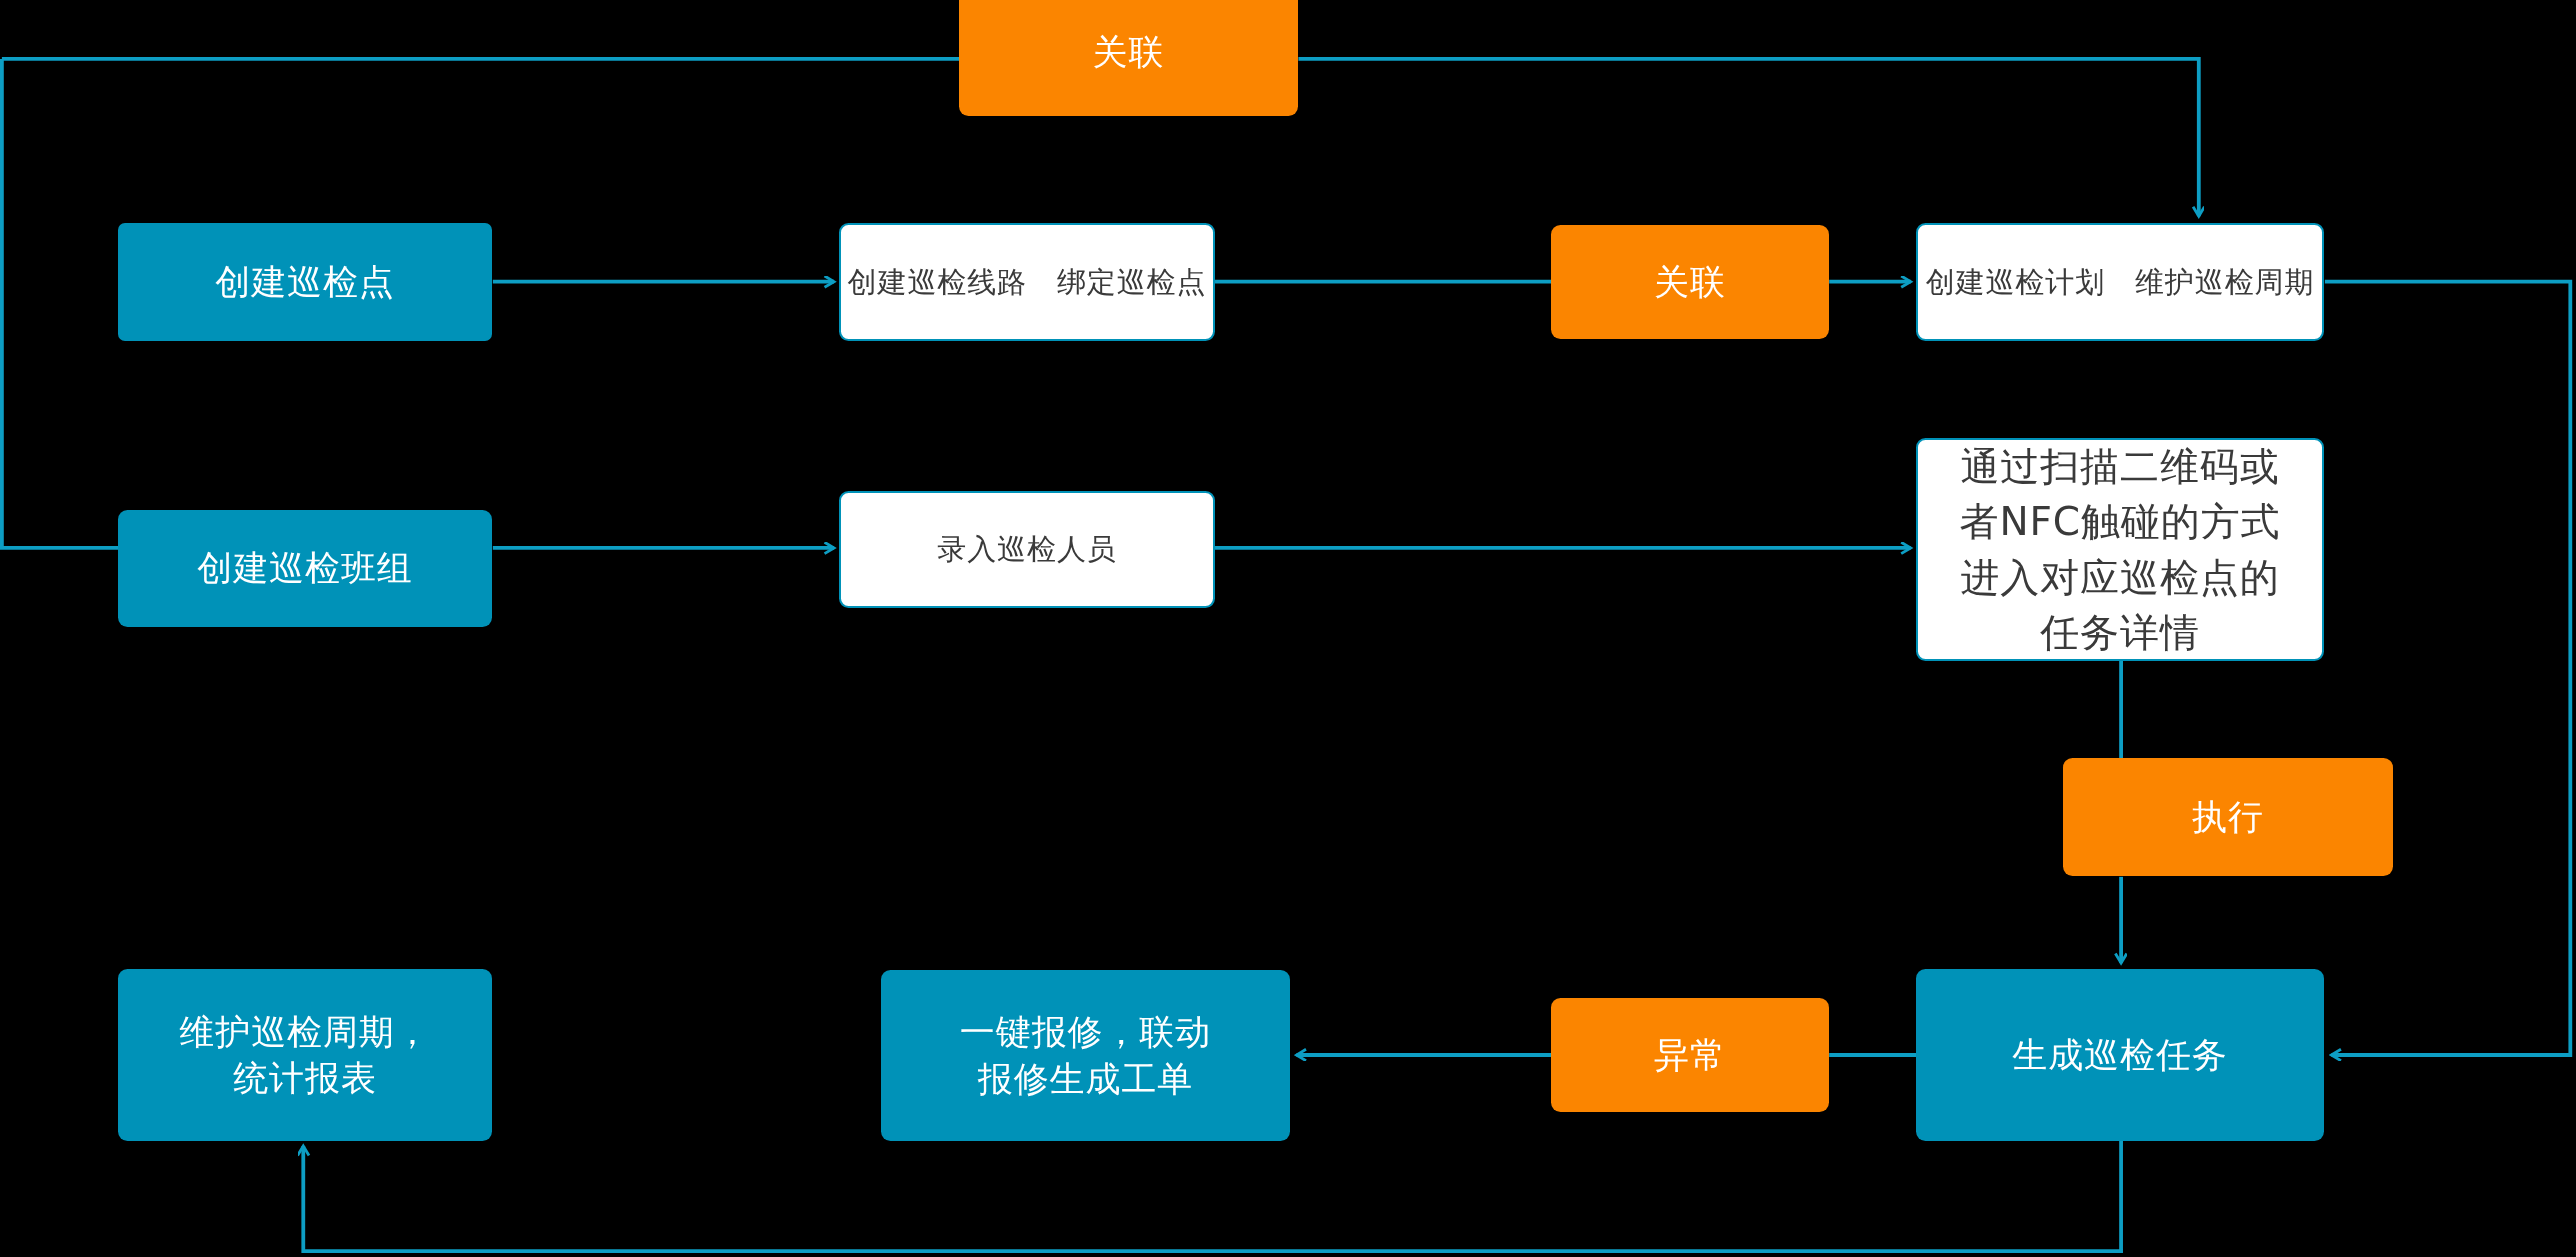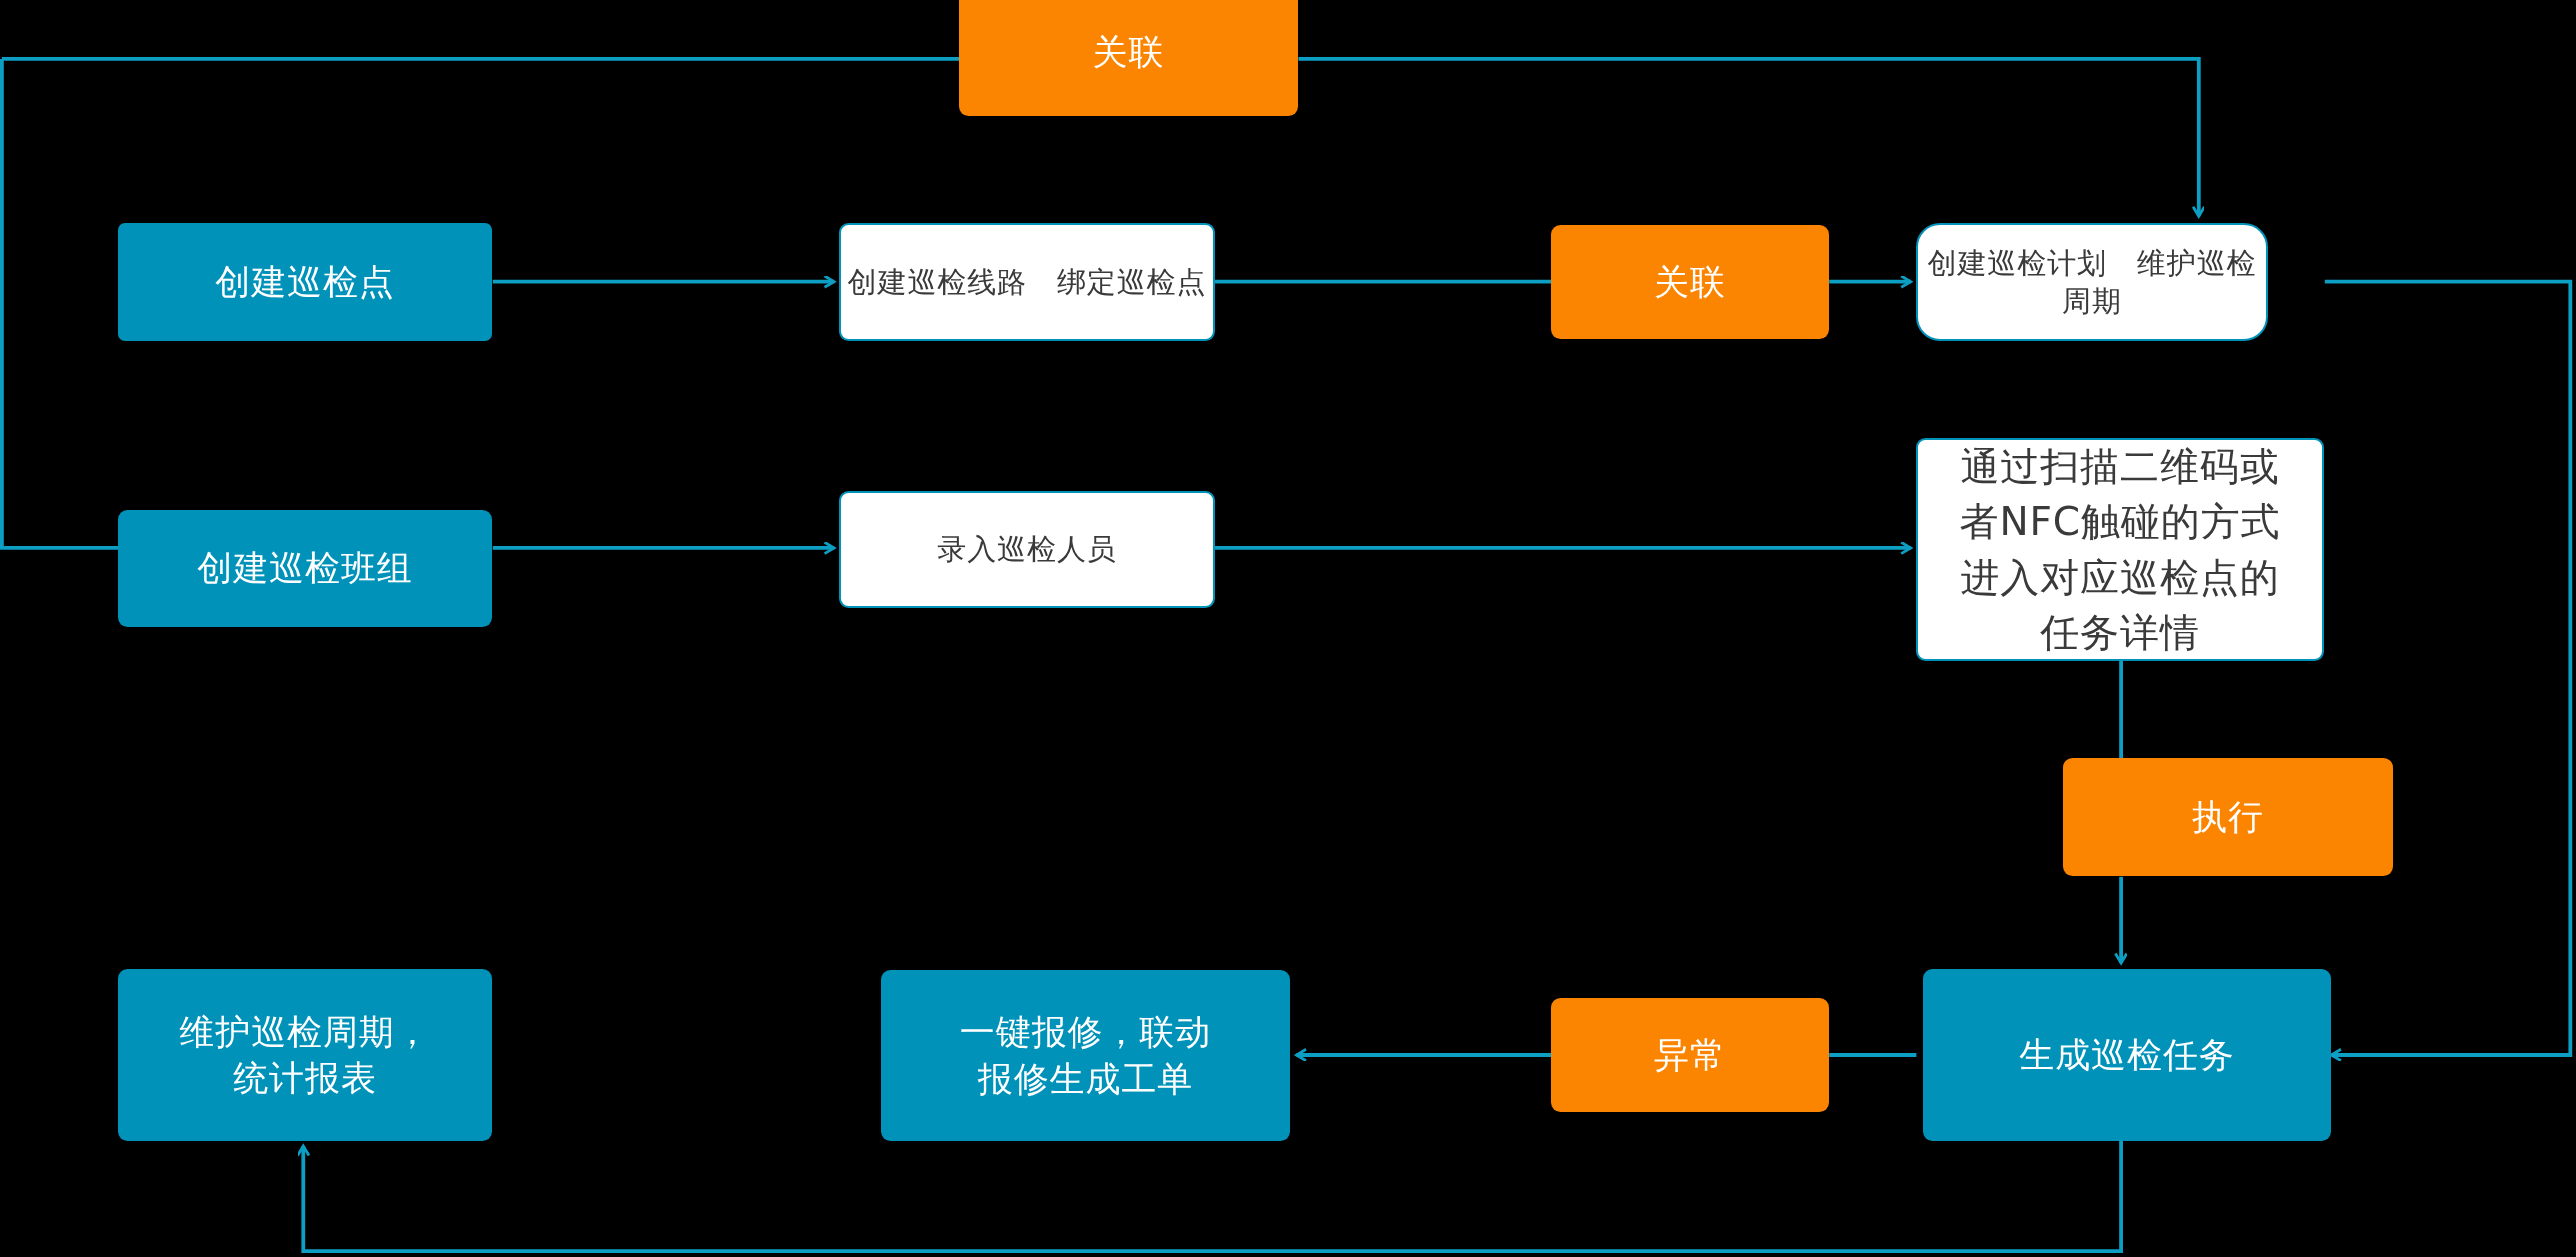--- a/index.html
+++ b/index.html
@@ -104,34 +104,34 @@
   </svg>
 
   <div class="node accent" style="left:959px; top:-11.4px; width:339px; height:127px;">关联</div>
 
   <div class="node solid" style="left:118px; top:223px; width:374px; height:118px;border-radius:7px;">创建巡检点</div>
 
   <div class="node outline" style="left:839px; top:223px; width:376px; height:118px;">创建巡检线路　绑定巡检点</div>
 
   <div class="node accent" style="left:1551px; top:225px; width:278px; height:114px;">关联</div>
 
-  <div class="node outline" style="left:1916px; top:223px; width:352px; height:118px;border-radius:24px;">创建巡检计划　维护巡检周期</div>
+  <div class="node outline" style="left:1916px; top:223px; width:408px; height:118px;">创建巡检计划　维护巡检周期</div>
 
   <div class="node solid" style="left:118px; top:510px; width:374px; height:117px;text-align:right;">创建巡检班组</div>
 
   <div class="node outline" style="left:839px; top:491px; width:376px; height:117px;">录入巡检人员</div>
 
   <div class="node outline multiline" style="left:1916px; top:438px; width:408px; height:223px;">通过扫描二维码或
 者NFC触碰的方式
 进入对应巡检点的
 任务详情</div>
 
   <div class="node accent" style="left:2063px; top:758px; width:330px; height:118px;">执行</div>
 
-  <div class="node solid" style="left:1916px; top:969px; width:408px; height:172px;margin-left:7px;">生成巡检任务</div>
+  <div class="node solid" style="left:1916px; top:969px; width:408px; height:172px;">生成巡检任务</div>
 
   <div class="node accent" style="left:1551px; top:998px; width:278px; height:114px;">异常</div>
 
   <div class="node solid" style="left:881px; top:970px; width:409px; height:171px;">一键报修，联动
 报修生成工单</div>
 
   <div class="node solid" style="left:118px; top:969px; width:374px; height:172px;">维护巡检周期，
 统计报表</div>
 
 </div>

